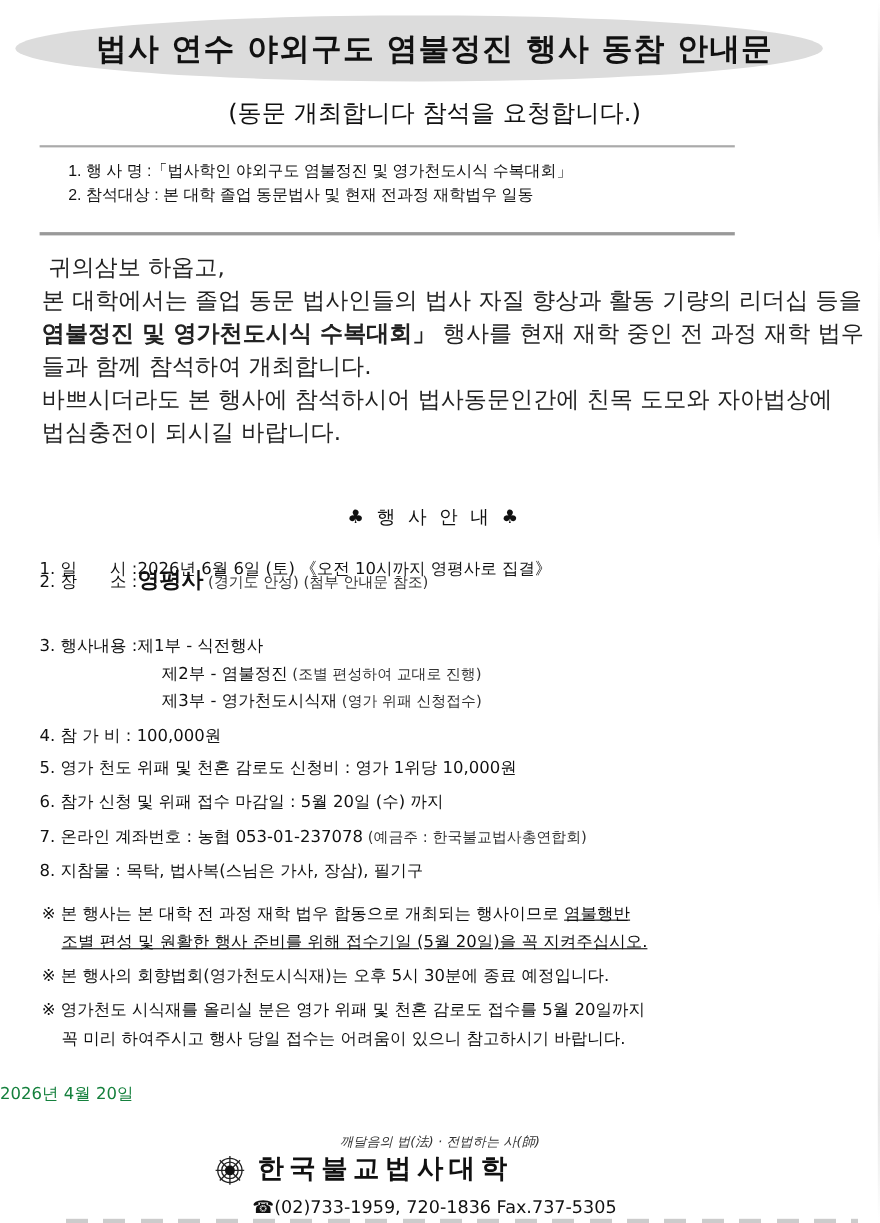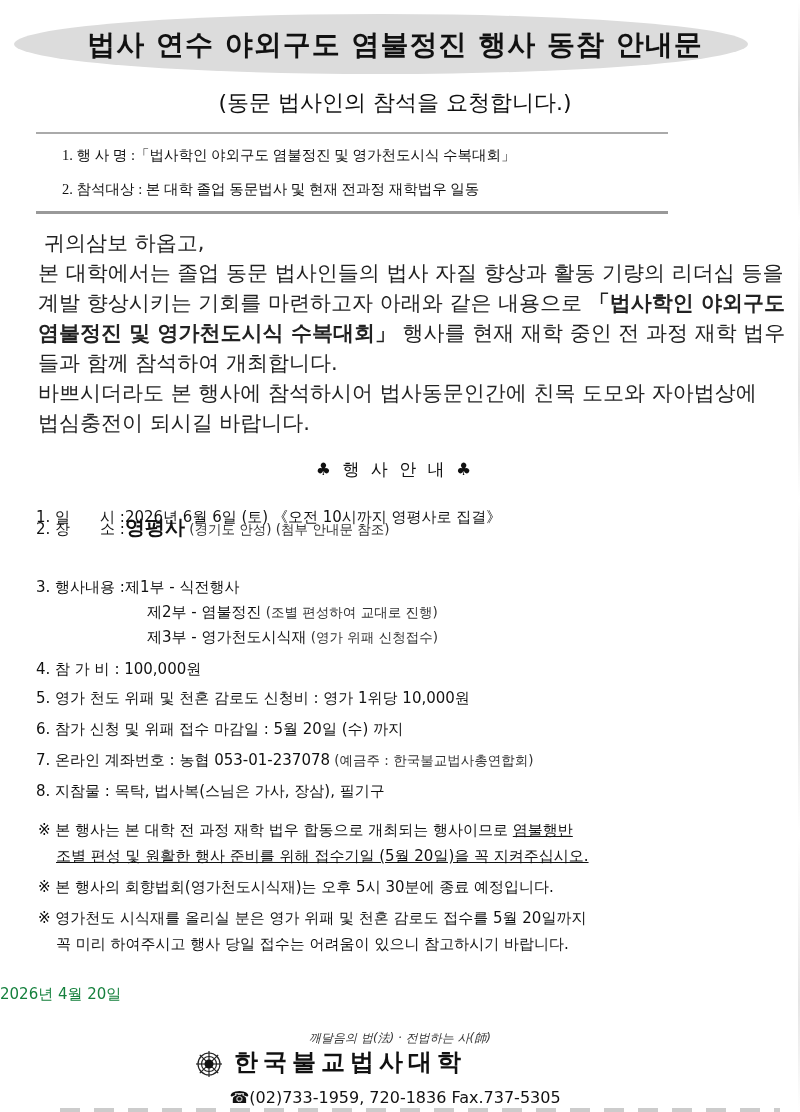--- a/index.html
+++ b/index.html
@@ -4,22 +4,22 @@
 <style>
   html, body { margin:0; padding:0; background:#ffffff; }
   body { width:800px; height:1112px; position:relative; overflow:hidden; color:#111; font-family:"DejaVu Sans", sans-serif; }
   .abs { position:absolute; }
   .title-ellipse { left:14px; top:14px; width:734px; height:60px; border-radius:50%; background:#dcdcdc; }
   .title-text { left:0; top:26px; width:790px; text-align:center; font-size:28px; font-weight:bold; letter-spacing:1px; color:#111; }
   .subtitle { left:0; top:88px; width:790px; text-align:center; font-size:22px; color:#111; }
   .rule { left:36px; width:420px; height:0; border-top:2px solid #aaa; }
   .rule.r1 { top:132px; width:632px; }
   .rule.r2 { top:211px; width:632px; border-top:3px solid #999; }
-  .info { left:62px; font-family:Liberation Serif, serif; font-size:14.5px; color:#111; }
-  .info.i1 { top:146px; } .info.i2 { top:180px; }
+  .info { left:62px; font-family:Liberation Sans, sans-serif; font-size:14.5px; color:#111; }
+  .info.i1 { top:146px; } .info.i2 { top:168px; }
   .body-p { left:38px; font-size:21px; color:#222; line-height:30px; }
   .body-p b { font-weight:bold; }
   .sec-head { left:0; top:458px; width:790px; text-align:center; font-size:17px; color:#111; letter-spacing:3px; }
   .item { left:36px; font-size:15px; color:#111; white-space:nowrap; }
   .item .lbl { display:inline-block; }
   .item .lg { font-size:20px; font-weight:bold; }
   .item .sm { font-size:13.5px; color:#333; }
   .note { left:38px; font-size:15px; color:#111; white-space:nowrap; }
   .note u { text-decoration:underline; }
   .date { left:0; top:985px; width:790px; text-align:left; font-size:15px; color:#15803d; }
@@ -28,31 +28,30 @@
   .emblem { left:195px; top:1050px; width:28px; height:28px; }
   .phone { left:0; top:1088px; width:790px; text-align:center; font-size:16px; color:#111; }
   .edge-line { right:0; top:0; width:2px; height:1112px; background:linear-gradient(#fff 0,#ddd 10%,#fff 20%,#e5e5e5 35%,#fff 45%,#ddd 60%,#fff 75%,#e5e5e5 90%,#fff 100%); }
   .bottom-strip { left:60px; top:1108px; width:720px; height:4px; background:repeating-linear-gradient(90deg,#ccc 0 20px,#fff 20px 34px); }
 </style>
 </head>
 <body>
 
 <div class="abs title-ellipse"></div>
 <div class="abs title-text">법사 연수 야외구도 염불정진 행사 동참 안내문</div>
-<div class="abs subtitle">(동문 법사인의 참석을 요청합니다.)</div>
+<div class="abs subtitle">(동문 개최합니다 참석을 요청합니다.)</div>
 
 <div class="abs rule r1"></div>
 <div class="abs info i1">1. 행 사 명 :「법사학인 야외구도 염불정진 및 영가천도시식 수복대회」</div>
 <div class="abs info i2">2. 참석대상 : 본 대학 졸업 동문법사 및 현재 전과정 재학법우 일동</div>
 <div class="abs rule r2"></div>
 
 <div class="abs body-p" style="top:228px;">
   <div style="padding-left:6px;">귀의삼보 하옵고,</div>
   <div>본 대학에서는 졸업 동문 법사인들의 법사 자질 향상과 활동 기량의 리더십 등을</div>
-  <div><span>계발 향상시키는 기회를 마련하고자 아래와 같은 내용으로 </span><b>「법사학인 야외구도</b></div>
   <div><b>염불정진 및 영가천도시식 수복대회」</b><span> 행사를 현재 재학 중인 전 과정 재학 법우</span></div>
   <div>들과 함께 참석하여 개최합니다.</div>
   <div>바쁘시더라도 본 행사에 참석하시어 법사동문인간에 친목 도모와 자아법상에</div>
   <div>법심충전이 되시길 바랍니다.</div>
 </div>
 
 <div class="abs sec-head">♣ 행 사 안 내 ♣</div>
 
 <div class="abs item" style="top:508px;">
   <span class="lbl">1. 일　　시 : </span><span>2026년 6월 6일 (토)  《오전 10시까지 영평사로 집결》</span>

